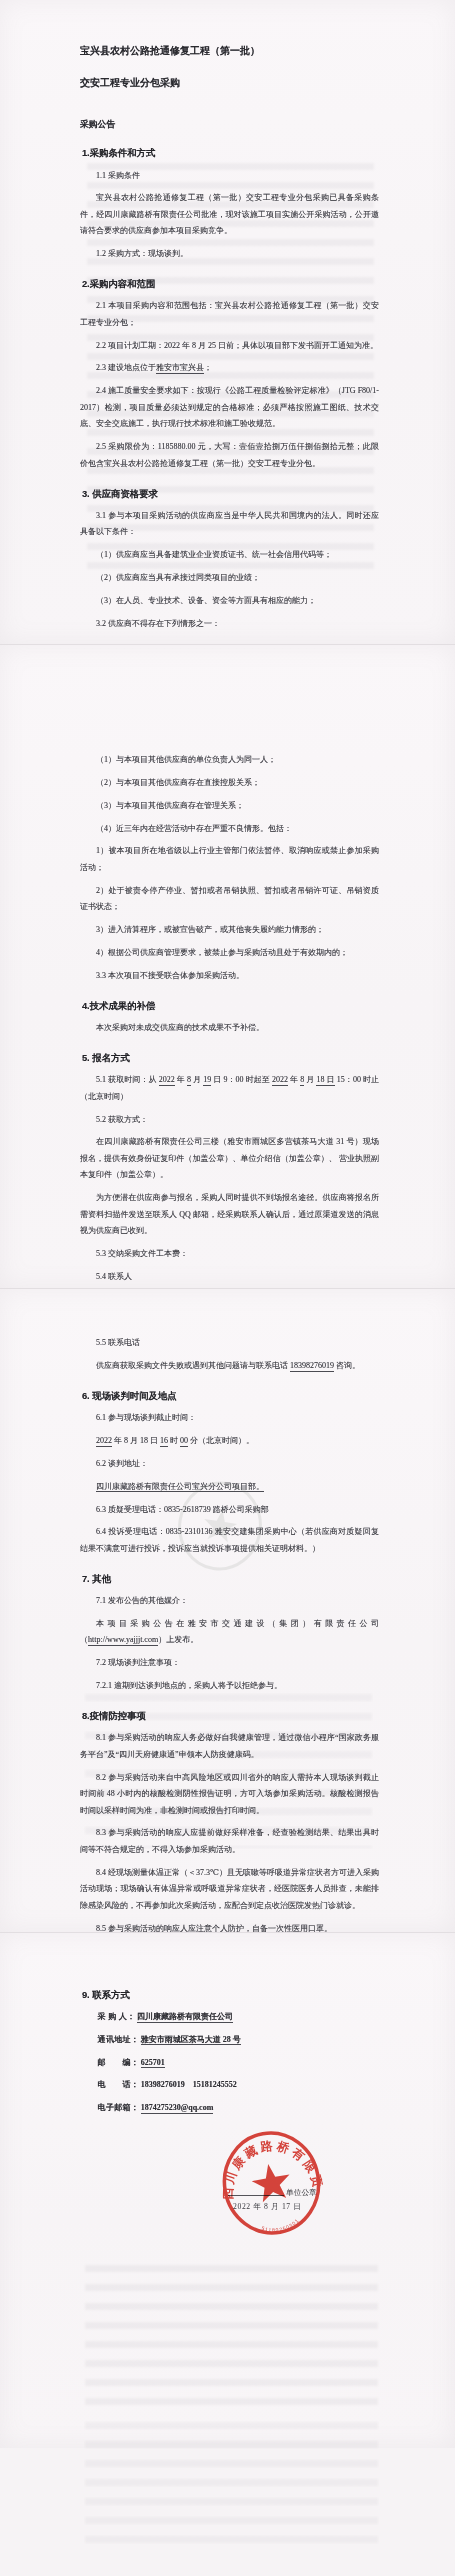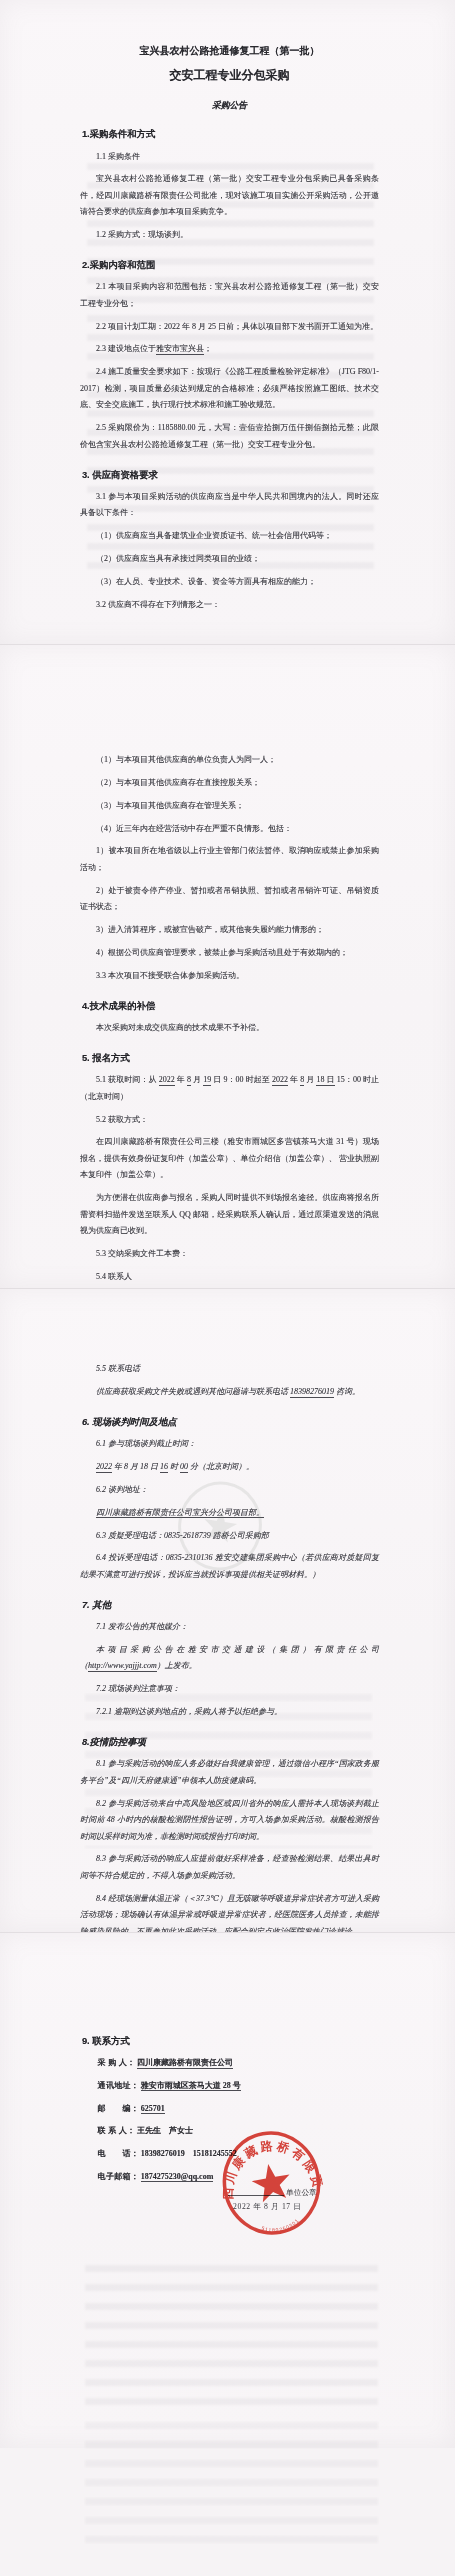--- a/index.html
+++ b/index.html
@@ -4,29 +4,29 @@
 <style>
   html,body{margin:0;padding:0;background:#eceaec;}
   #doc{position:relative;width:455px;height:2576px;margin:0 auto;background:#f6f3f5;overflow:hidden;
        font-family:"Liberation Serif","DejaVu Serif",serif;}
   .page{position:relative;width:455px;box-sizing:border-box;padding-left:80px;padding-right:76px;
         overflow:hidden;background:linear-gradient(180deg,#faf7f9 0%,#f7f4f6 55%,#f8f5f7 100%);
         box-shadow:inset 0 0 26px rgba(150,140,148,.10);}
   .page + .page{border-top:1.1px solid #e2dee1;}
   .page1{height:644px;padding-top:43px;}
   .page2{height:644px;padding-top:101px;}
-  .page3{height:644px;padding-top:66px;font-style:italic;}
-  .page4{height:516px;padding-top:86px;}
+  .page3{height:644px;padding-top:40px;}
+  .page4{height:516px;padding-top:40px;}
   .blk{color:#3c3c42;font-size:8px;line-height:16.5px;text-align:justify;
        text-shadow:0 0 0.3px rgba(70,70,80,.55);}
-  .blk.t{text-align:center;font-weight:bold;color:#29292e;
+  .blk.t{font-weight:bold;color:#29292e;
          font-family:"Liberation Sans","DejaVu Sans",sans-serif;}
   .t1{font-size:10px;line-height:15px;}
-  .t2{font-size:12px;line-height:15px;margin-top:10px;}
-  .t3{font-size:8.8px;line-height:13.7px;margin-top:16px;font-style:italic;}
+  .t2{font-size:10px;line-height:15px;margin-top:17px;}
+  .t3{font-size:8.8px;line-height:13.7px;margin-top:28px;}
   .h{font-family:"Liberation Sans","DejaVu Sans",sans-serif;font-weight:bold;color:#242428;
      font-size:9.4px;line-height:17px;margin-top:12.5px;margin-bottom:2.3px;text-indent:.2em;}
   .p{margin-top:6.3px;text-indent:2em;}
   .u{border-bottom:0.6px solid #4b4b52;padding-bottom:0.6px;}
   .contact{margin-top:5.7px;padding-left:2.2em;font-size:8px;line-height:17px;color:#2e2e33;
            font-weight:bold;text-shadow:0 0 0.3px rgba(70,70,80,.5);}
   .clabel{letter-spacing:0.3px;}
   .cvalue{margin-left:1.7px;}
   
   #overlays{position:absolute;left:0;top:0;width:455px;height:2576px;pointer-events:none;}
@@ -114,21 +114,20 @@
       <div class="blk p">8.2 参与采购活动来自中高风险地区或四川省外的响应人需持本人现场谈判截止时间前 48 小时内的核酸检测阴性报告证明，方可入场参加采购活动。核酸检测报告时间以采样时间为准，非检测时间或报告打印时间。</div>
       <div class="blk p">8.3 参与采购活动的响应人应提前做好采样准备，经查验检测结果、结果出具时间等不符合规定的，不得入场参加采购活动。</div>
       <div class="blk p">8.4 经现场测量体温正常（＜37.3℃）且无咳嗽等呼吸道异常症状者方可进入采购活动现场；现场确认有体温异常或呼吸道异常症状者，经医院医务人员排查，未能排除感染风险的，不再参加此次采购活动，应配合到定点收治医院发热门诊就诊。</div>
       <div class="blk p">8.5 参与采购活动的响应人应注意个人防护，自备一次性医用口罩。</div>
     </section>
     <section class="page page4">
       <div class="blk h">9. 联系方式</div>
       <div class="contact"><span class="clabel">采 购 人：</span><span class="cvalue u">四川康藏路桥有限责任公司</span></div>
       <div class="contact"><span class="clabel">通讯地址：</span><span class="cvalue u">雅安市雨城区茶马大道 28 号</span></div>
       <div class="contact"><span class="clabel">邮　　编：</span><span class="cvalue u">625701</span></div>
-      <div class="contact"><span class="clabel">联 系 人：</span><span class="cvalue">王先生　芦女士</span></div>
       <div class="contact"><span class="clabel">电　　话：</span><span class="cvalue">18398276019　15181245552</span></div>
       <div class="contact"><span class="clabel">电子邮箱：</span><span class="cvalue u">1874275230@qq.com</span></div>
     </section>
     <div id="overlays">
     <div class="ghost" id="ghost-p1"></div>
     <div class="ghost" id="ghost-p3"></div>
     <div class="ghost" id="ghost-p4a"></div>
     <div class="ghost" id="ghost-p4b"></div>
 
     <svg id="ghost-seal" viewBox="0 0 200 210">

